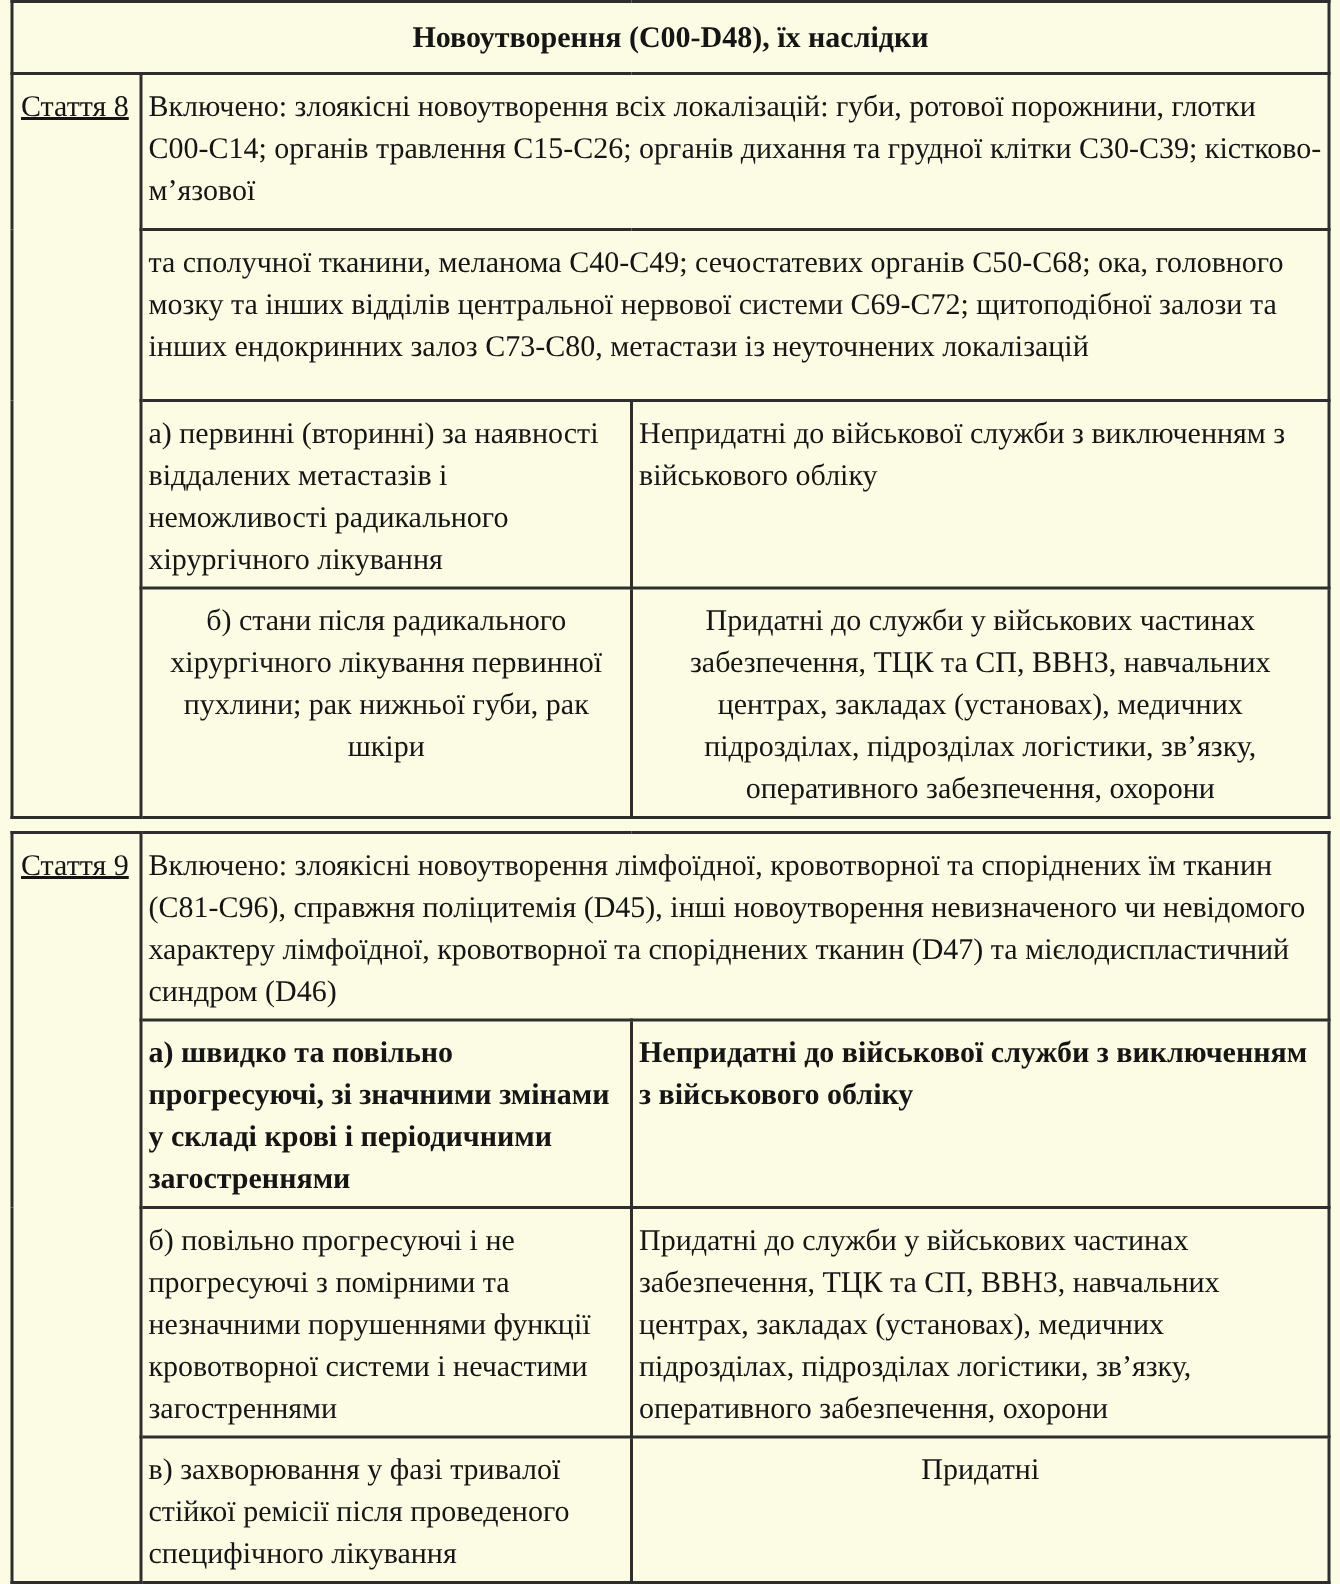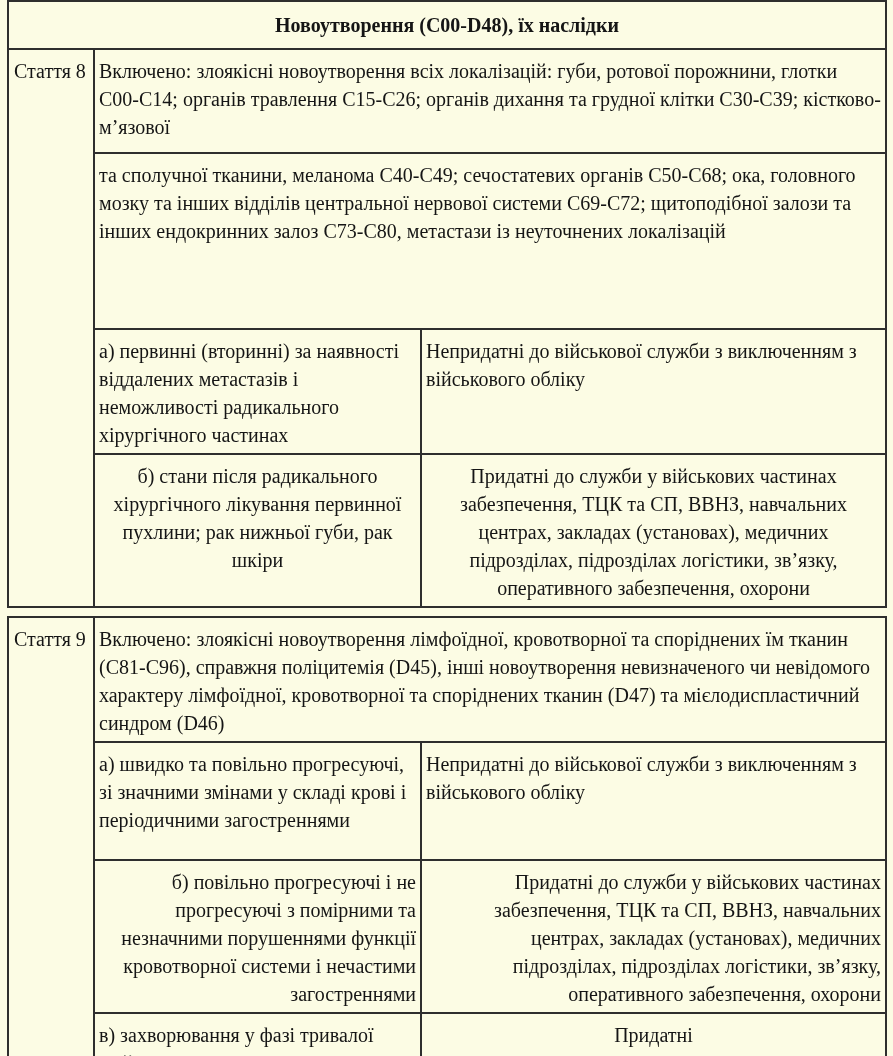--- a/index.html
+++ b/index.html
@@ -27,30 +27,30 @@
     padding: 7px 4px 4px 4px;
     font-size: 20px;
     line-height: 28px;
   }
   td.header-cell {
     text-align: center;
     vertical-align: middle;
     font-weight: bold;
     padding: 4px;
   }
-  td.article-cell { padding-left: 5px; white-space: nowrap; }
+  td.article-cell { padding-left: 5px; white-space: nowrap; text-decoration: underline; }
   td.center-cell  { text-align: center; }
   tr.r-header { height: 48px; }
   tr.r8-inc1  { height: 104px; }
-  tr.r8-inc2  { height: 176px; }
+  tr.r8-inc2  { height: 114px; }
   tr.r8-a     { height: 123px; }
   tr.r8-b     { height: 144px; text-align: center; }
   tr.r9-inc   { height: 100px; }
-  tr.r9-a     { height: 118px; }
-  tr.r9-b     { height: 150px; text-align: right; }
+  tr.r9-a     { height: 118px; font-weight: bold; }
+  tr.r9-b     { height: 150px; }
   tr.r9-v     { height: 87px; }
   .tbl-gap { height: 8px; }
 </style>
 </head>
 <body>
 
 <div class="page">
 
   <table class="tbl">
     <colgroup>
@@ -63,21 +63,21 @@
       <td colspan="3" class="header-cell">Новоутворення (C00-D48), їх наслідки</td>
     </tr>
     <tr class="r8-inc1">
       <td rowspan="4" class="article-cell">Стаття 8</td>
       <td colspan="2">Включено: злоякісні новоутворення всіх локалізацій: губи, ротової порожнини, глотки C00-C14; органів травлення C15-C26; органів дихання та грудної клітки C30-C39; кістково-м’язової</td>
     </tr>
     <tr class="r8-inc2">
       <td colspan="2">та сполучної тканини, меланома C40-C49; сечостатевих органів C50-C68; ока, головного мозку та інших відділів центральної нервової системи C69-C72; щитоподібної залози та інших ендокринних залоз C73-C80, метастази із неуточнених локалізацій</td>
     </tr>
     <tr class="r8-a">
-      <td>а) первинні (вторинні) за наявності віддалених метастазів і неможливості радикального хірургічного частинах</td>
+      <td>а) первинні (вторинні) за наявності віддалених метастазів і неможливості радикального хірургічного лікування</td>
       <td>Непридатні до військової служби з виключенням з військового обліку</td>
     </tr>
     <tr class="r8-b">
       <td>б) стани після радикального хірургічного лікування первинної пухлини; рак нижньої губи, рак шкіри</td>
       <td>Придатні до служби у військових частинах забезпечення, ТЦК та СП, ВВНЗ, навчальних центрах, закладах (установах), медичних підрозділах, підрозділах логістики, зв’язку, оперативного забезпечення, охорони</td>
     </tr>
   </tbody>
     </table>
 
   <div class="tbl-gap"></div>

